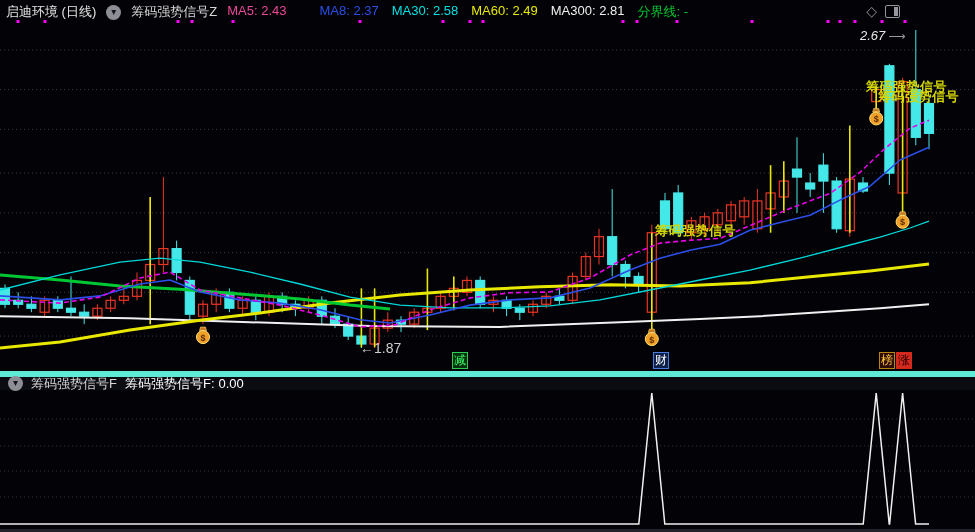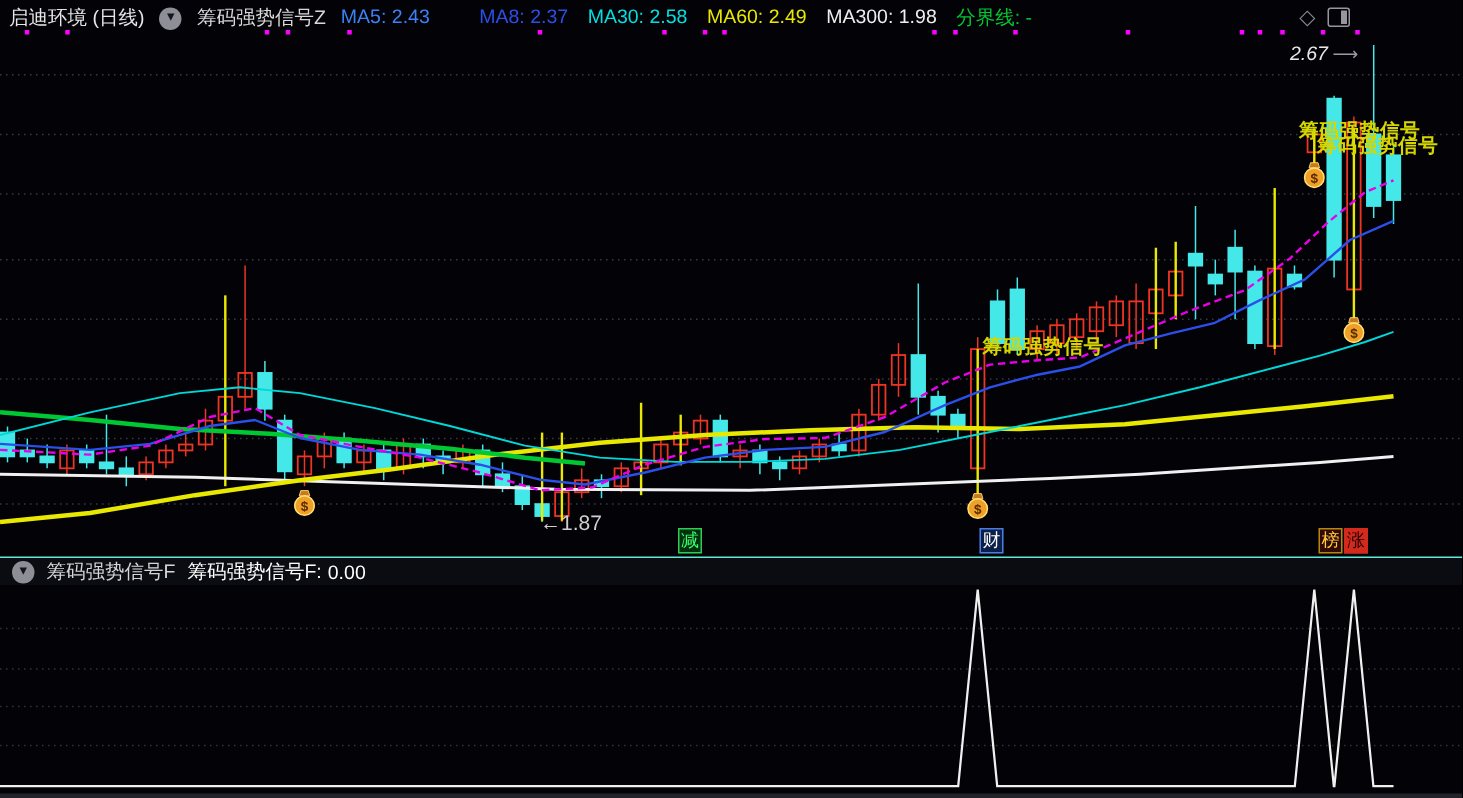--- a/index.html
+++ b/index.html
@@ -24,21 +24,21 @@
   .low-label{left:360px;top:340px;color:#cfcfcf;font-size:14px;}
   .sig-text{color:#d6d600;font-size:13px;font-weight:bold;letter-spacing:.5px;}
   .sig1{left:655px;top:222px;} .sig2{left:866px;top:78px;} .sig3{left:878px;top:88px;}
   .badge{position:absolute;width:14px;height:15px;line-height:15px;text-align:center;font-size:12px;}
   .badge-jian{left:452px;top:352px;color:#3dff6a;background:#03300f;border:1px solid #2ecc52;}
   .badge-cai{left:653px;top:352px;color:#fff;background:#0b1f4a;border:1px solid #4a7de0;}
   .badge-bang{left:879px;top:352px;color:#ffc83d;background:#2e0b06;border:1px solid #b8860b;}
   .badge-zhang{left:896px;top:352px;color:#2a0000;background:#d42a1e;border:1px solid #d42a1e;}
   
   .subheader{position:absolute;left:0;top:371px;width:975px;height:19px;background:#0b0b12;
-             border-top:1px solid #5eead4;display:flex;align-items:center;gap:8px;padding-left:8px;
+             border-top:6px solid #5eead4;display:flex;align-items:center;gap:8px;padding-left:8px;
              box-sizing:border-box;font-size:13px;color:#d6d6d6;}
   .subheader .val{color:#fff;}
   .bottombar{position:absolute;left:0;top:529px;width:975px;height:3px;background:#22222a;}
 </style>
 </head>
 <body>
 
 <div class="screen">
 
   <svg id="chart-svg" width="975" height="532" viewBox="0 0 975 532">
@@ -252,25 +252,25 @@
         <text x="0" y="4.5" text-anchor="middle" font-size="9" font-weight="bold" fill="#5a2d00">$</text>
       </g>
       <polyline points="0.0,524 638.8,524 651.8,393 664.8,524 863.2,524 876.2,393 889.2,524 889.6,524 902.6,393 915.6,524 929.0,524" fill="none" stroke="#f0f0f0" stroke-width="1.5" stroke-linejoin="miter"></polyline>
     </svg>
 
   <div class="topbar">
     <span>启迪环境 (日线)</span>
     <span class="circ-icon"></span>
     <span style="color:#d8d8d8;">筹码强势信号Z</span>
     <span id="ma-items">
-        <span style="color: #3b82f6;">MA5: 2.43</span>
+        <span style="color: #ec4899;">MA5: 2.43</span>
         <span style="color: rgb(43, 79, 232); margin-left: 20px;">MA8: 2.37</span>
         <span style="color: rgb(0, 224, 224);">MA30: 2.58</span>
         <span style="color: rgb(232, 232, 0);">MA60: 2.49</span>
-        <span style="color: rgb(239, 239, 239);">MA300: 1.98</span>
+        <span style="color: rgb(239, 239, 239);">MA300: 2.81</span>
         <span style="color: rgb(0, 200, 50); text-align: right;">分界线: -</span>
       </span>
     <span class="topbar-right">
       <span class="diamond-glyph">◇</span>
       <span class="panel-glyph"></span>
     </span>
   </div>
 
   <div class="olabel high-label">
     <span>2.67</span><span class="dash-arrow"></span>

